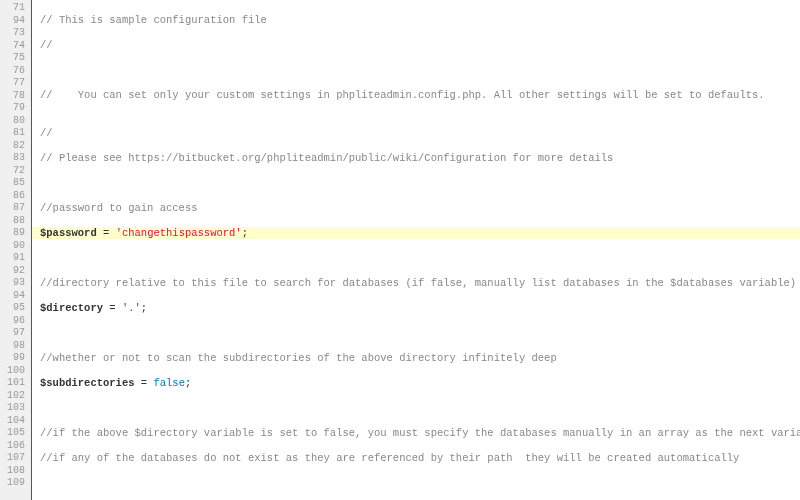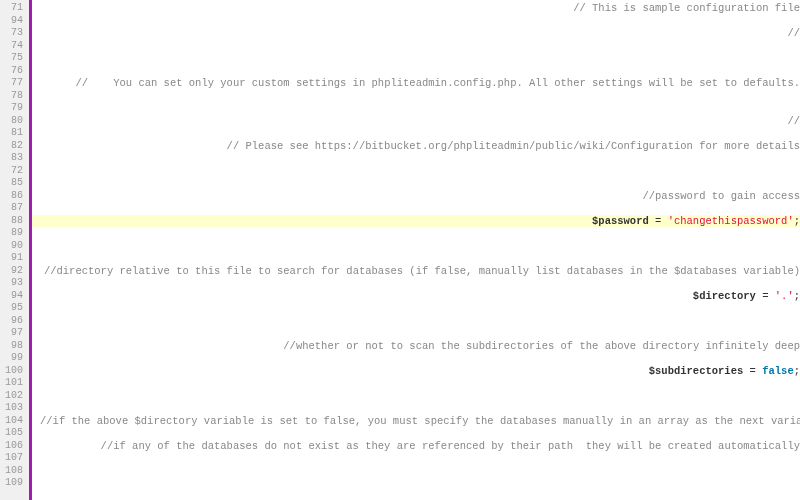--- a/index.html
+++ b/index.html
@@ -8,56 +8,55 @@
   font-size: 11px;
   background: #fff;
   color: #333;
   display: flex;
   width: 800px;
   height: 500px;
   overflow: hidden;
 }
 .gutter {
   background: #f0f0f0;
-  border-right: 3px solid #a21caf;
+  border-right: 1px solid #a21caf;
   width: 32px;
   flex-shrink: 0;
   text-align: right;
   padding-top: 2px;
 }
 .gutter .ln {
   color: #999;
   font-size: 10px;
   line-height: 12.5px;
   height: 12.5px;
   padding-right: 6px;
   user-select: none;
 }
 .code {
   flex: 1;
-  padding-top: 2px;
+  padding-top: 14px;
   padding-left: 8px;
   overflow: hidden;
-  text-align: right;
 }
 .line {
   line-height: 12.5px;
   height: 12.5px;
   white-space: pre;
   font-size: 10.5px;
 }
 .highlight {
   background: #ffffcc;
   margin-left: -8px;
   padding-left: 8px;
 }
 .comment { color: #888; }
 .var { color: #333; font-weight: bold; }
 .string { color: #d14; }
-.keyword { color: #07a; font-weight: bold; }
+.keyword { color: #07a; font-weight: normal; }
 .punct { color: #333; }
 </style>
 </head>
 <body>
 
 <div class="gutter" id="gutter">
     <div class="ln">71</div>
     <div class="ln">94</div>
     <div class="ln">73</div>
     <div class="ln">74</div>

